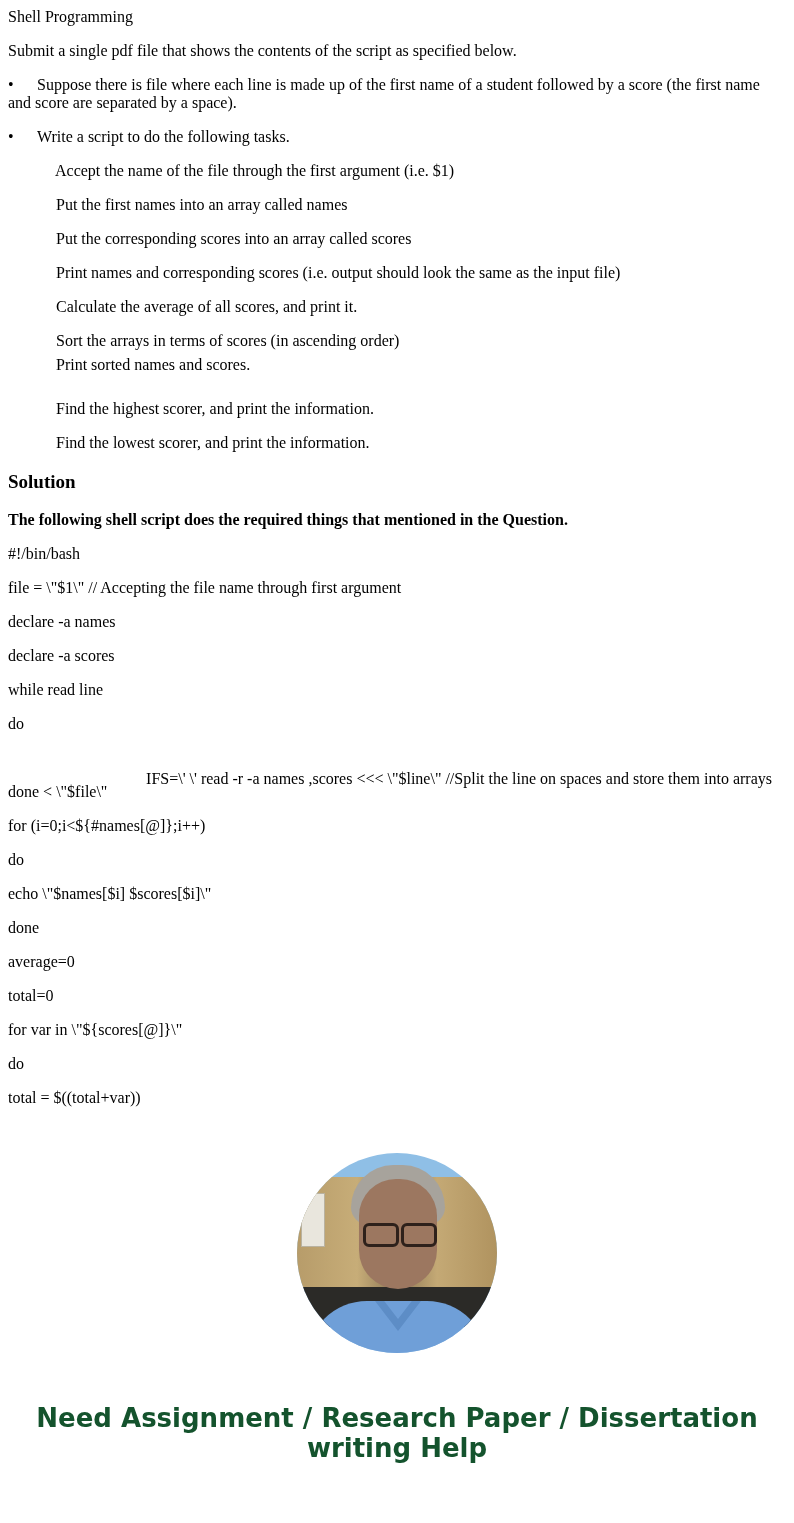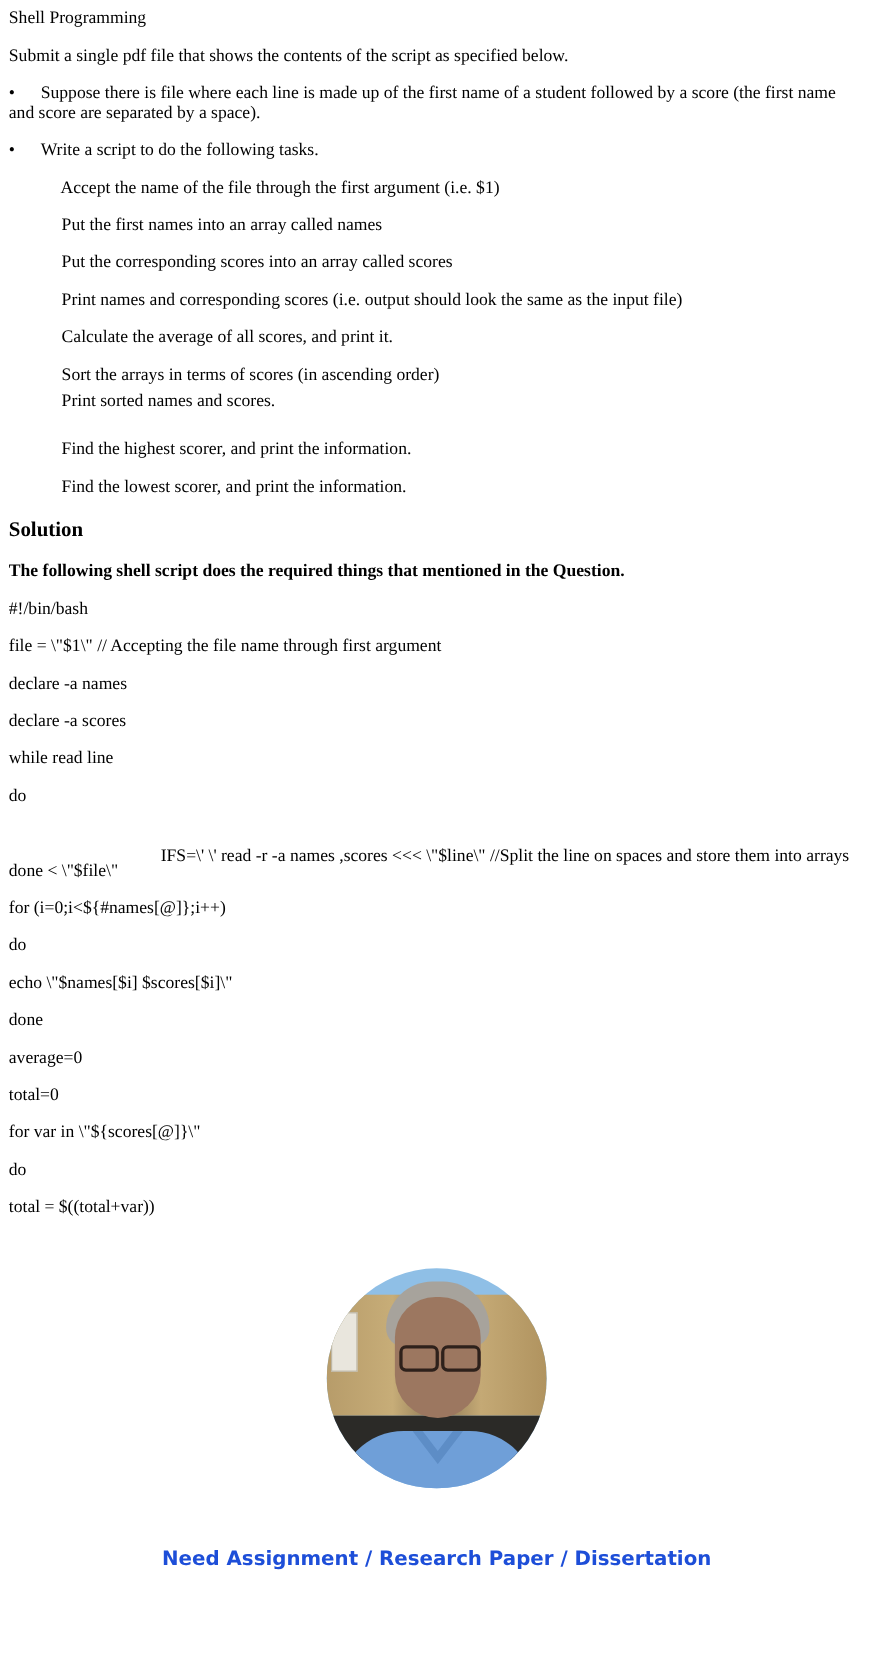--- a/index.html
+++ b/index.html
@@ -56,23 +56,23 @@
     }
     .avatar-collar {
       position: absolute; left: 78px; top: 148px; width: 46px; height: 30px;
       background: #5d8dc6; clip-path: polygon(0 0, 50% 100%, 100% 0, 80% 0, 50% 60%, 20% 0);
     }
     .footer {
       position: absolute; left: 0; top: 1403px; width: 794px;
       text-align: center;
       font-family: "DejaVu Sans", sans-serif;
       font-weight: bold;
-      font-size: 18px;
+      font-size: 26px;
       line-height: 30px;
-      color: #1d4ed8;
+      color: #14532d;
     }
   </style>
 </head>
 <body>
 
 <div>
 
   <p class="p-title">Shell Programming</p>
 
   <p class="block" style="top:42px;">Submit a single pdf file that shows the contents of the script as specified below.</p>
@@ -124,15 +124,16 @@
     <div class="avatar-shirt"></div>
     <div class="avatar-collar"></div>
     <div class="avatar-hair"></div>
     <div class="avatar-face"></div>
     <div class="avatar-glasses-l"></div>
     <div class="avatar-glasses-r"></div>
   </div>
 
   <div class="footer">
     <div>Need Assignment / Research Paper / Dissertation</div>
+    <div>writing Help</div>
   </div>
 
 </div>
 
 </body></html>

